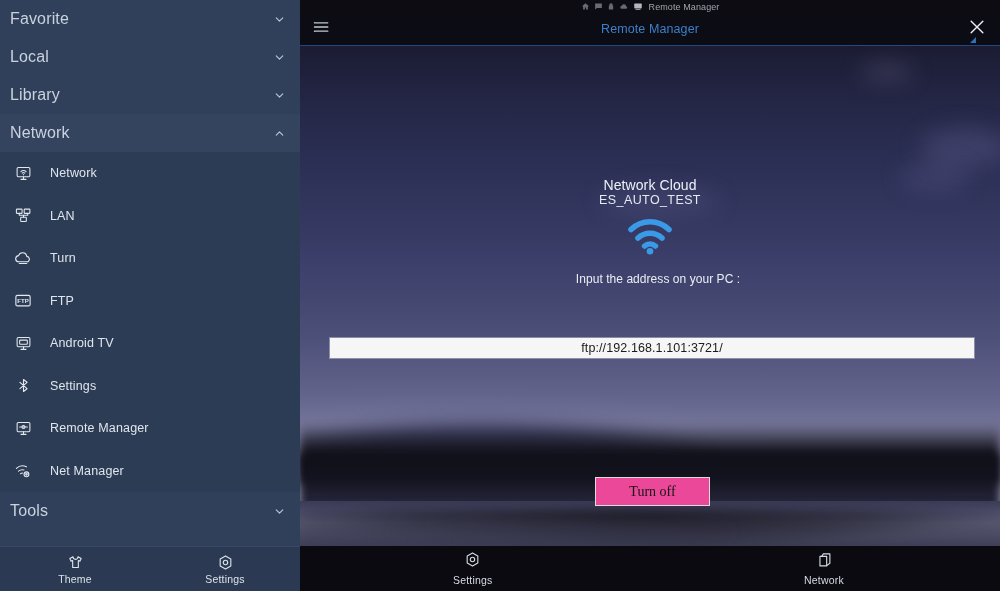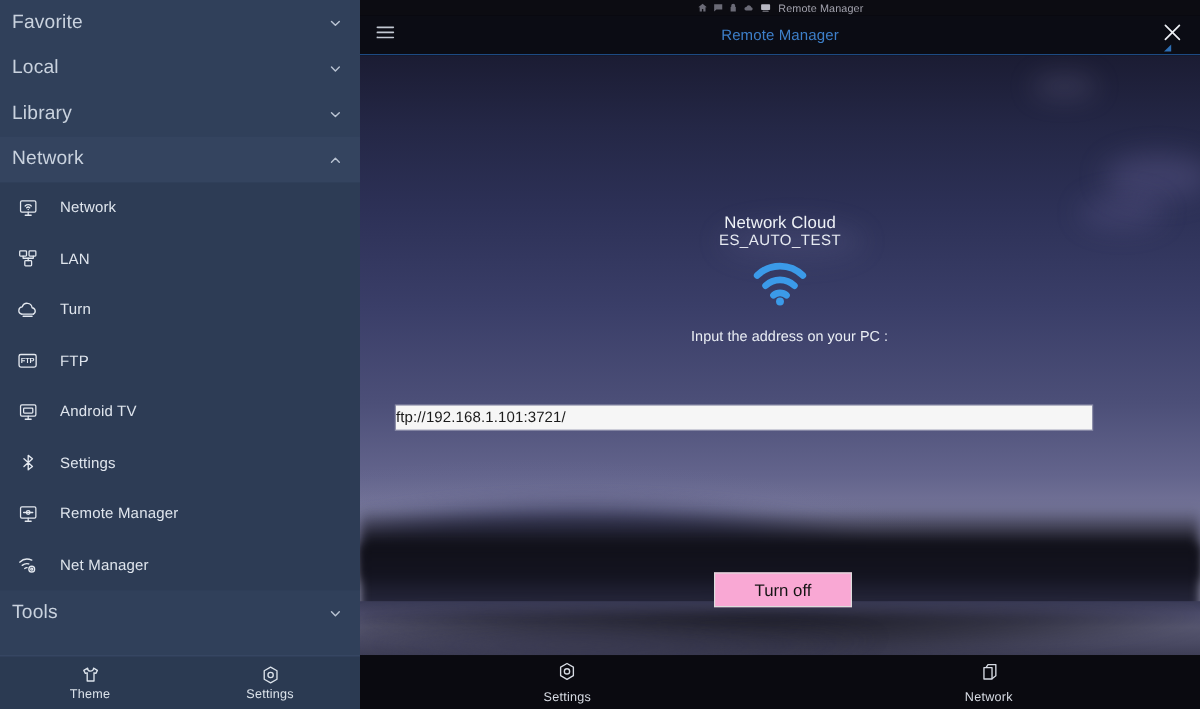--- a/index.html
+++ b/index.html
@@ -174,32 +174,32 @@
   #center {
     position:absolute; left:0; right:0; top:0;
     display:flex; flex-direction:column; align-items:center;
   }
   #net-status { margin-top:131px; color:#eef1f6; font-size:14px; letter-spacing:.1px; }
   #ssid { margin-top:0; color:#e6eaf1; font-size:12.5px; letter-spacing:.4px; }
   #wifi-icon { margin-top:10px; }
   #hint { margin-top:13px; color:#eaeef4; font-size:12px; letter-spacing:.05px;padding-left:16px; }
 
   #addr-bar {
-    position:absolute; left:30px; top:292px; width:580px; height:20px;
+    position:absolute; left:30px; top:292px; width:644px; height:20px;
     background:#f6f6f6;
     box-shadow:0 0 0 1px rgba(255,255,255,.35);
-    display:flex; align-items:center; justify-content:flex-start;
+    display:flex; align-items:center; justify-content:center;
   }
   #addr-text { color:#1b1b1b; font-size:12.5px; letter-spacing:.1px; }
 
   #turnoff {
     position:absolute; left:295px; top:431px; width:115px; height:29px;
-    background:#f9a8d4; border:1px solid #dcdcdc;
-    display:flex; align-items:center; justify-content:center;
-    color:#141414; font-size:14px; cursor:default;
+    background:#ec4899; border:1px solid #dcdcdc;
+    display:flex; align-items:center; justify-content:center;
+    color:#141414; font-size:14px; cursor:default;font-family:Liberation Serif, serif;
   }
 
   
   #bottomnav {
     position:absolute; left:0; bottom:0; width:700px; height:45px;
     background:#0a0a10;
     display:flex; align-items:center;
   }
   #bottomnav .bn {
     display:flex; flex-direction:column; align-items:center; gap:2px;

